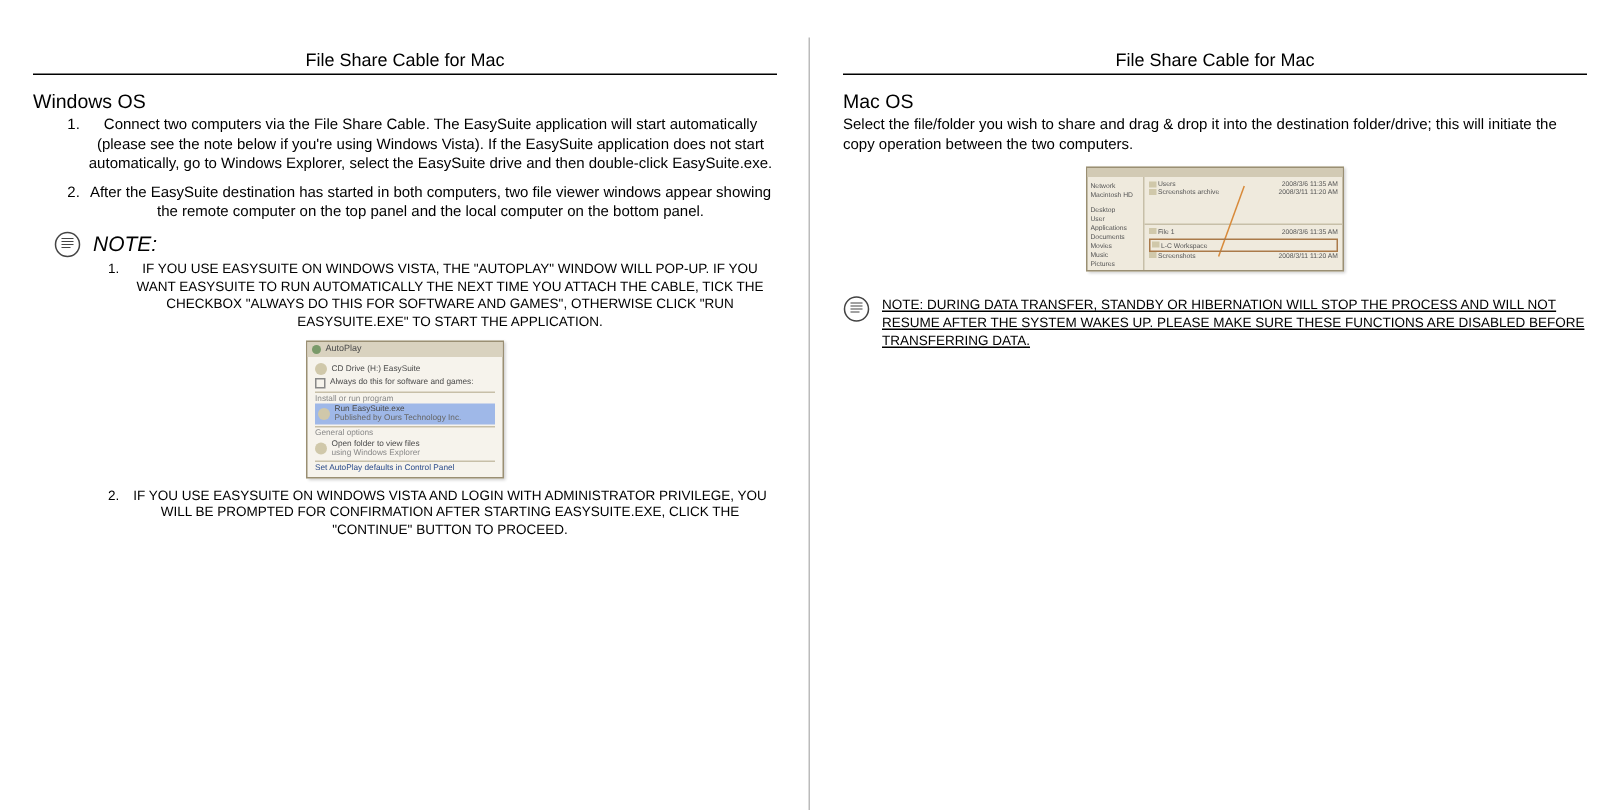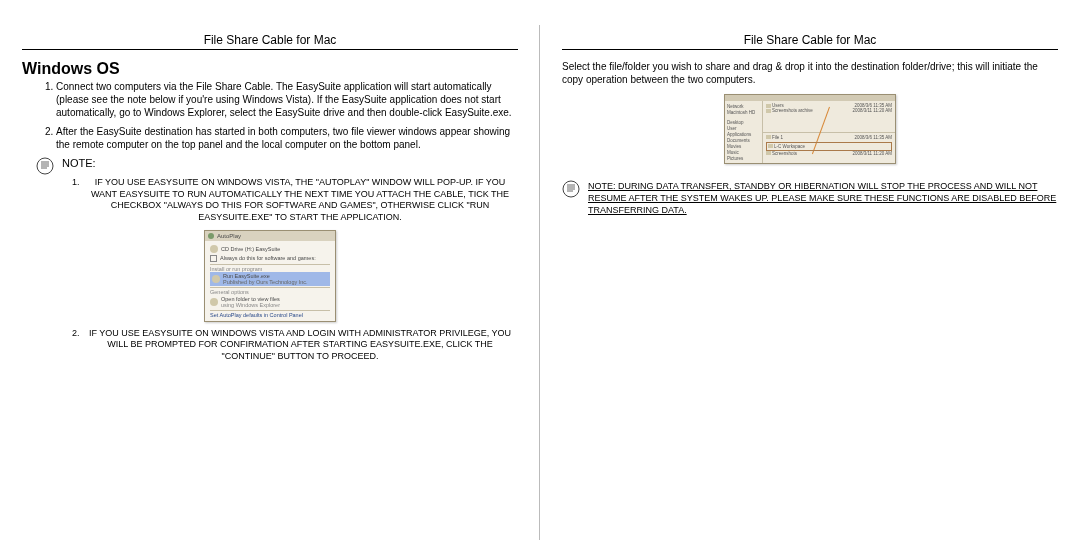--- a/index.html
+++ b/index.html
@@ -40,51 +40,53 @@
   }
   .page-header::after {
     content: "";
     display: block;
     height: 1px;
     background: #000;
     margin-top: 2px;
   }
   .section-heading {
     font-family: Arial, Helvetica, sans-serif;
-    font-weight: 700;
-    font-size: 16px;
+    font-weight: 400;
+    font-size: 13px;
     margin: 6px 0 2px 0;
   }
   .main-title {
     font-size: 20px;
     font-weight: 400;
     margin: 4px 0 2px 0;
   }
   ol.main-list {
     margin: 0;
     padding-left: 34px;
     font-size: 10px;
     line-height: 1.3;
+    text-align: center;
   }
   ol.main-list > li {
     margin-bottom: 6px;
   }
   .note-block {
     display: flex;
     margin: 4px 0 2px 14px;
     align-items: flex-start;
   }
   .note-icon {
     flex: 0 0 20px;
     margin-right: 6px;
   }
   .note-icon svg { display:block;}
   .note-label {
-    font-size: 11px;
+    font-size: 14px;
     margin-bottom: 0;
+    font-style: italic;
   }
   ol.note-list {
     margin: 0 0 0 44px;
     padding-left: 16px;
     font-size: 9px;
     line-height: 1.3;
     text-align: center;
   }
   ol.note-list > li {
     margin-bottom: 4px;
@@ -229,20 +231,21 @@
   <ol class="note-list" start="2">
     <li>IF YOU USE EASYSUITE ON WINDOWS VISTA AND LOGIN WITH ADMINISTRATOR PRIVILEGE, YOU WILL BE PROMPTED FOR CONFIRMATION AFTER STARTING EASYSUITE.EXE, CLICK THE "CONTINUE" BUTTON TO PROCEED.</li>
   </ol>
 
   <div class="page-num">3</div>
 </div>
 
 <div class="page">
   <div class="page-header">File Share Cable for Mac</div>
 
+  <div class="section-heading">Mac OS</div>
   <div class="para">Select the file/folder you wish to share and drag &amp; drop it into the destination folder/drive; this will initiate the copy operation between the two computers.</div>
 
   <div class="mac-window">
     <div class="mw-title"></div>
     <div class="mw-body">
       <div class="mw-side">
         <div>Network</div>
         <div>Macintosh HD</div>
         <div style="height:3px;"></div>
         <div>Desktop</div>

